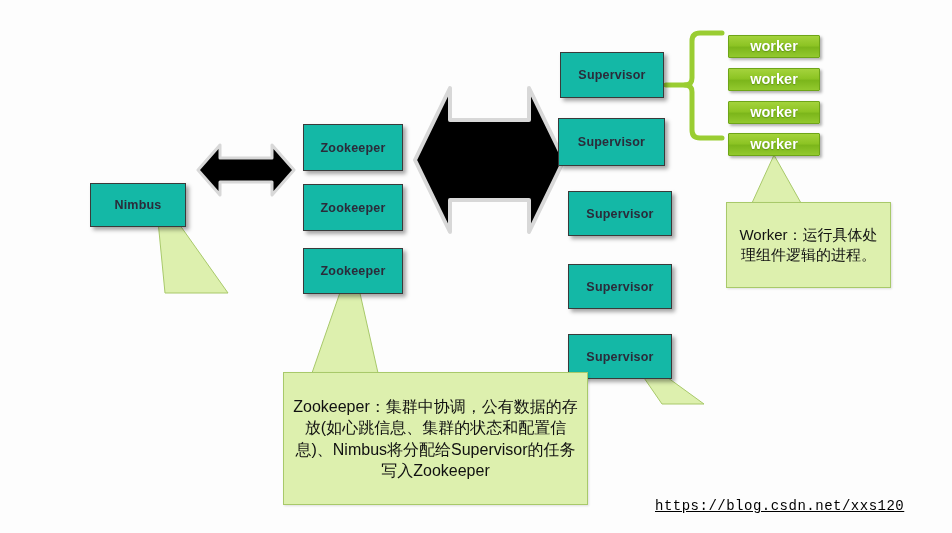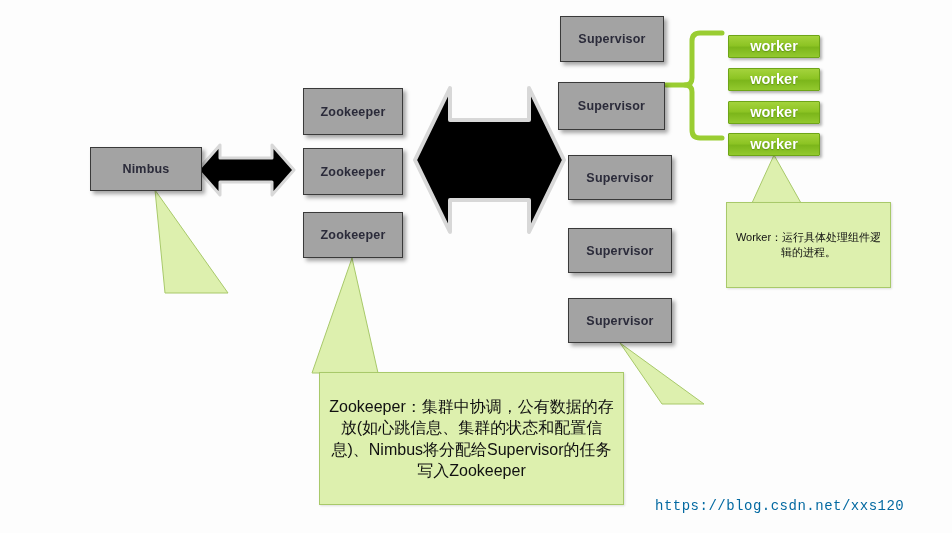--- a/index.html
+++ b/index.html
@@ -14,27 +14,28 @@
     position: relative;
     width: 952px;
     height: 533px;
     background: #fdfdfd;
     overflow: hidden;
   }
 
   
   .node {
     position: absolute;
-    background: #a3a3a3;
+    background: #14b8a6;
     border: 1.5px solid #3a3a3a;
     box-shadow: 3px 3px 4px rgba(0,0,0,0.35);
     display: flex;
     align-items: center;
     justify-content: center;
     box-sizing: border-box;
+    margin-top: 36px;
   }
   .node span {
     font-family: "Liberation Sans", sans-serif;
     font-size: 12.5px;
     font-weight: bold;
     color: #2b2b3a;
     letter-spacing: 0.2px;
     white-space: nowrap;
   }
 
@@ -96,23 +97,24 @@
     position: absolute;
   }
 
   
   #watermark {
     position: absolute;
     left: 655px;
     top: 498px;
     font-family: "Liberation Mono", monospace;
     font-size: 14px;
-    color: #0369a1;
+    color: #000000;
     letter-spacing: 0.5px;
     white-space: nowrap;
+    text-decoration: underline;
   }
 </style>
 </head>
 <body>
 
 <div id="canvas">
 
   <svg id="leaders" viewBox="0 0 952 533" xmlns="http://www.w3.org/2000/svg">
 
     <polygon points="155,190 165,293 228,293" fill="#ddf0ae" stroke="#a8c96a" stroke-width="1"></polygon>
@@ -129,21 +131,21 @@
   </svg>
 
   <svg class="arrow" style="left:196px; top:137px;" width="100" height="66" viewBox="0 0 100 66" xmlns="http://www.w3.org/2000/svg">
     <polygon points="2,33 24,8 24,21 76,21 76,8 98,33 76,58 76,45 24,45 24,58" fill="#000000" stroke="#d8d8d8" stroke-width="3" stroke-linejoin="round"></polygon>
   </svg>
 
   <svg class="arrow" style="left:412px; top:80px;" width="155" height="160" viewBox="0 0 155 160" xmlns="http://www.w3.org/2000/svg">
     <polygon points="3,80 38,8 38,40 117,40 117,8 152,80 117,152 117,120 38,120 38,152" fill="#000000" stroke="#d8d8d8" stroke-width="4" stroke-linejoin="round"></polygon>
   </svg>
 
-  <div class="node" style="left:90px; top:147px; width:112px; height:44px;">
+  <div class="node" style="left:90px; top:147px; width:96px; height:44px;">
     <span>Nimbus</span>
   </div>
 
   <div class="node" style="left:303px; top:88px; width:100px; height:47px;">
     <span>Zookeeper</span>
   </div>
   <div class="node" style="left:303px; top:148px; width:100px; height:47px;">
     <span>Zookeeper</span>
   </div>
   <div class="node" style="left:303px; top:212px; width:100px; height:46px;">
@@ -173,24 +175,24 @@
     <span>worker</span>
   </div>
   <div class="worker" style="left:728px; top:101px;">
     <span>worker</span>
   </div>
   <div class="worker" style="left:728px; top:133px;">
     <span>worker</span>
   </div>
 
 
-  <div class="callout" style="left:283px; top:372px; width:305px; height:133px;margin-left:36px;">
+  <div class="callout" style="left:283px; top:372px; width:305px; height:133px;">
     <p style="font-size:16px;">Zookeeper：集群中协调，公有数据的存放(如心跳信息、集群的状态和配置信息)、Nimbus将分配给Supervisor的任务写入Zookeeper</p>
   </div>
 
   <div class="callout" style="left:726px; top:202px; width:165px; height:86px;">
-    <p style="font-size:11px;">Worker：运行具体处理组件逻辑的进程。</p>
+    <p style="font-size:15px;">Worker：运行具体处理组件逻辑的进程。</p>
   </div>
 
 
   <div id="watermark">https://blog.csdn.net/xxs120</div>
 
 </div>
 
 </body></html>

